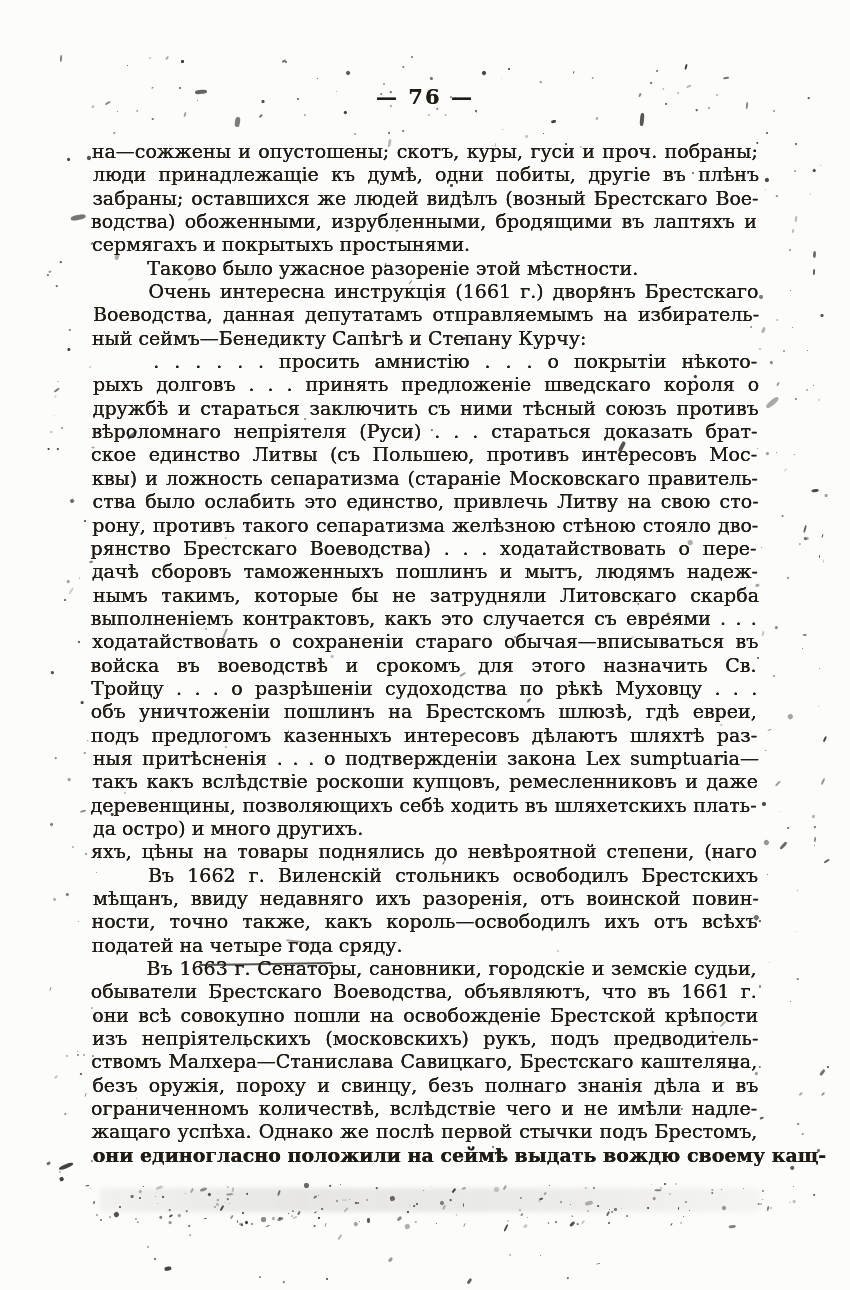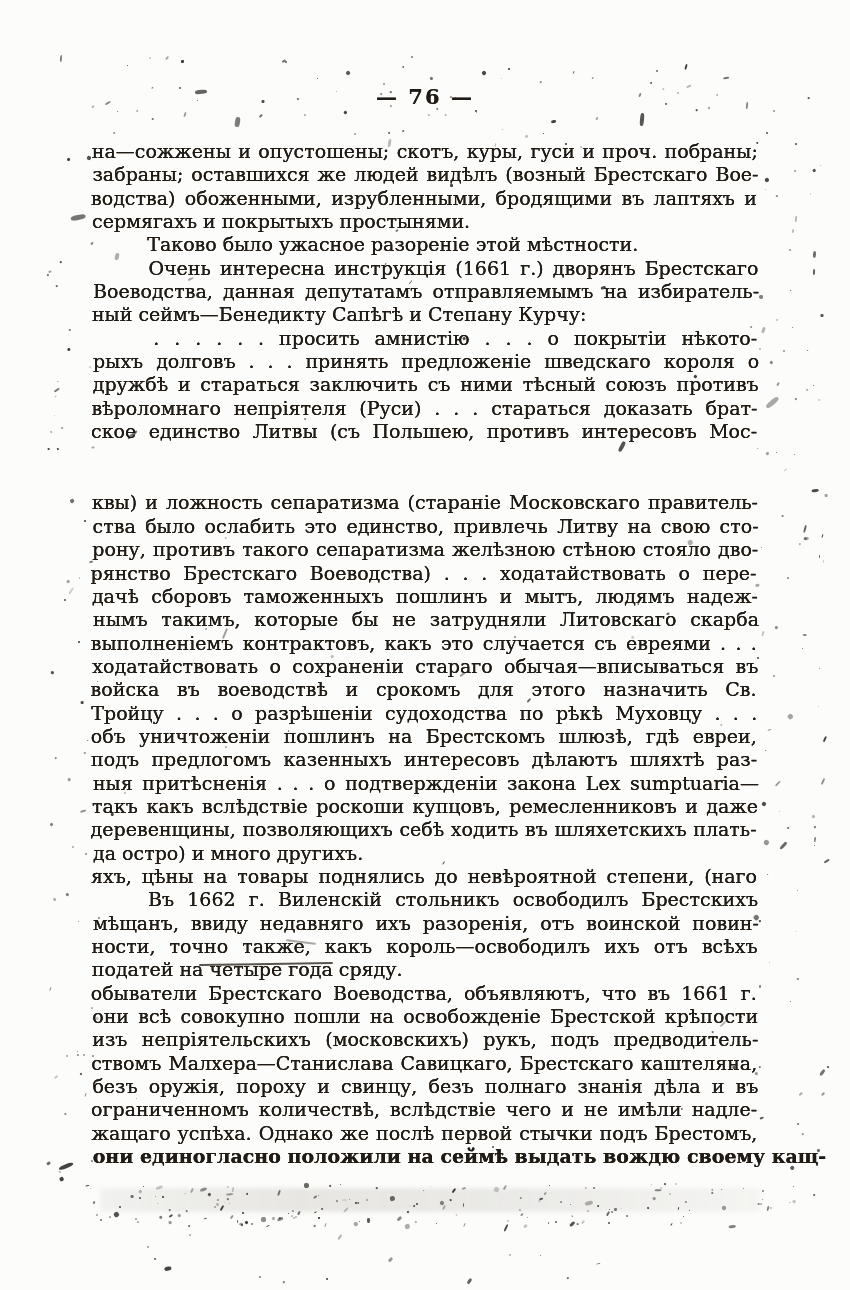--- a/index.html
+++ b/index.html
@@ -47,53 +47,55 @@
   .art-tick{left:286px;top:941px;width:30px;height:2px;transform:rotate(7deg);opacity:.5;}
   .art-slash{left:224px;top:628px;width:2px;height:11px;transform:rotate(22deg);opacity:.55;}
 </style>
 </head>
 <body>
 
 <div class="page">
   <div class="page-number">— 76 —</div>
   <div class="text-block">
       <div class="tline" style="transform: translateX(-0.2px);">на—сожжены и опустошены; скотъ, куры, гуси и проч. побраны;</div>
+      <div class="tline" style="transform: translateX(1.1px);">люди принадлежащіе къ думѣ, одни побиты, другіе въ плѣнъ</div>
       <div class="tline" style="transform: translateX(0.5px);">забраны; оставшихся же людей видѣлъ (возный Брестскаго Вое-</div>
       <div class="tline" style="transform: translateX(-1px);">водства) обоженными, изрубленными, бродящими въ лаптяхъ и</div>
       <div class="tline pend" style="transform: translateX(0.1px);">сермягахъ и покрытыхъ простынями.</div>
       <div class="tline pend indent" style="transform: translateX(-0.7px);">Таково было ужасное разореніе этой мѣстности.</div>
       <div class="tline indent" style="transform: translateX(0.4px);">Очень интересна инструкція (1661 г.) дворянъ Брестскаго</div>
       <div class="tline" style="transform: translateX(1.1px);">Воеводства, данная депутатамъ отправляемымъ на избиратель-</div>
       <div class="tline pend" style="transform: translateX(-0.1px);">ный сеймъ—Бенедикту Сапѣгѣ и Степану Курчу:</div>
       <div class="tline indent-q" style="transform: translateX(-0.8px);">. . . . . . просить амнистію . . . о покрытіи нѣкото-</div>
       <div class="tline" style="transform: translateX(1.1px);">рыхъ долговъ . . . принять предложеніе шведскаго короля о</div>
       <div class="tline" style="transform: translateX(0.7px);">дружбѣ и стараться заключить съ ними тѣсный союзъ противъ</div>
       <div class="tline" style="transform: translateX(-0.6px);">вѣроломнаго непріятеля (Руси) . . . стараться доказать брат-</div>
       <div class="tline" style="transform: translateX(-0.9px);">ское единство Литвы (съ Польшею, противъ интересовъ Мос-</div>
-      <div class="tline" style="transform: translateX(0px); margin-top: 48px;">квы) и ложность сепаратизма (стараніе Московскаго правитель-</div>
+      <div class="tline" style="transform: translateX(0px);">квы) и ложность сепаратизма (стараніе Московскаго правитель-</div>
       <div class="tline" style="transform: translateX(0.6px);">ства было ослабить это единство, привлечь Литву на свою сто-</div>
       <div class="tline" style="transform: translateX(0.3px);">рону, противъ такого сепаратизма желѣзною стѣною стояло дво-</div>
       <div class="tline" style="transform: translateX(-1.5px);">рянство Брестскаго Воеводства) . . . ходатайствовать о пере-</div>
       <div class="tline" style="transform: translateX(-0.1px);">дачѣ сборовъ таможенныхъ пошлинъ и мытъ, людямъ надеж-</div>
       <div class="tline" style="transform: translateX(1px);">нымъ такимъ, которые бы не затрудняли Литовскаго скарба</div>
       <div class="tline" style="transform: translateX(-1.3px);">выполненіемъ контрактовъ, какъ это случается съ евреями . . .</div>
       <div class="tline" style="transform: translateX(0.3px);">ходатайствовать о сохраненіи стараго обычая—вписываться въ</div>
       <div class="tline" style="transform: translateX(-1.4px);">войска въ воеводствѣ и срокомъ для этого назначить Св.</div>
       <div class="tline" style="transform: translateX(-0.7px);">Тройцу . . . о разрѣшеніи судоходства по рѣкѣ Муховцу . . .</div>
       <div class="tline" style="transform: translateX(-1.3px);">объ уничтоженіи пошлинъ на Брестскомъ шлюзѣ, гдѣ евреи,</div>
       <div class="tline" style="transform: translateX(-0.9px);">подъ предлогомъ казенныхъ интересовъ дѣлаютъ шляхтѣ раз-</div>
       <div class="tline" style="transform: translateX(0.9px);">ныя притѣсненія . . . о подтвержденіи закона Lex sumptuaria—</div>
       <div class="tline" style="transform: translateX(0.1px);">такъ какъ вслѣдствіе роскоши купцовъ, ремесленниковъ и даже</div>
       <div class="tline" style="transform: translateX(-1.4px);">деревенщины, позволяющихъ себѣ ходить въ шляхетскихъ плать-</div>
       <div class="tline pend" style="transform: translateX(1px);">да остро) и много другихъ.</div>
       <div class="tline" style="transform: translateX(-1px);">яхъ, цѣны на товары поднялись до невѣроятной степени, (наго</div>
       <div class="tline indent" style="transform: translateX(0px);">Въ 1662 г. Виленскій стольникъ освободилъ Брестскихъ</div>
       <div class="tline" style="transform: translateX(0.9px);">мѣщанъ, ввиду недавняго ихъ разоренія, отъ воинской повин-</div>
       <div class="tline" style="transform: translateX(-0.5px);">ности, точно также, какъ король—освободилъ ихъ отъ всѣхъ</div>
       <div class="tline pend" style="transform: translateX(-0.2px);">податей на четыре года сряду.</div>
+      <div class="tline indent" style="transform: translateX(-1.4px);">Въ 1663 г. Сенаторы, сановники, городскіе и земскіе судьи,</div>
       <div class="tline" style="transform: translateX(-1.3px);">обыватели Брестскаго Воеводства, объявляютъ, что въ 1661 г.</div>
       <div class="tline" style="transform: translateX(0.2px);">они всѣ совокупно пошли на освобожденіе Брестской крѣпости</div>
       <div class="tline" style="transform: translateX(0.3px);">изъ непріятельскихъ (московскихъ) рукъ, подъ предводитель-</div>
       <div class="tline" style="transform: translateX(-0.8px);">ствомъ Малхера—Станислава Савицкаго, Брестскаго каштеляна,</div>
       <div class="tline" style="transform: translateX(0.4px);">безъ оружія, пороху и свинцу, безъ полнаго знанія дѣла и въ</div>
       <div class="tline" style="transform: translateX(-0.9px);">ограниченномъ количествѣ, вслѣдствіе чего и не имѣли надле-</div>
       <div class="tline" style="transform: translateX(-0.6px);">жащаго успѣха. Однако же послѣ первой стычки подъ Брестомъ,</div>
       <div class="tline" style="transform: translateX(0.7px); font-weight: bold;">они единогласно положили на сеймѣ выдать вождю своему кащ-</div>
     </div>
   <div class="ghost-band"></div>

